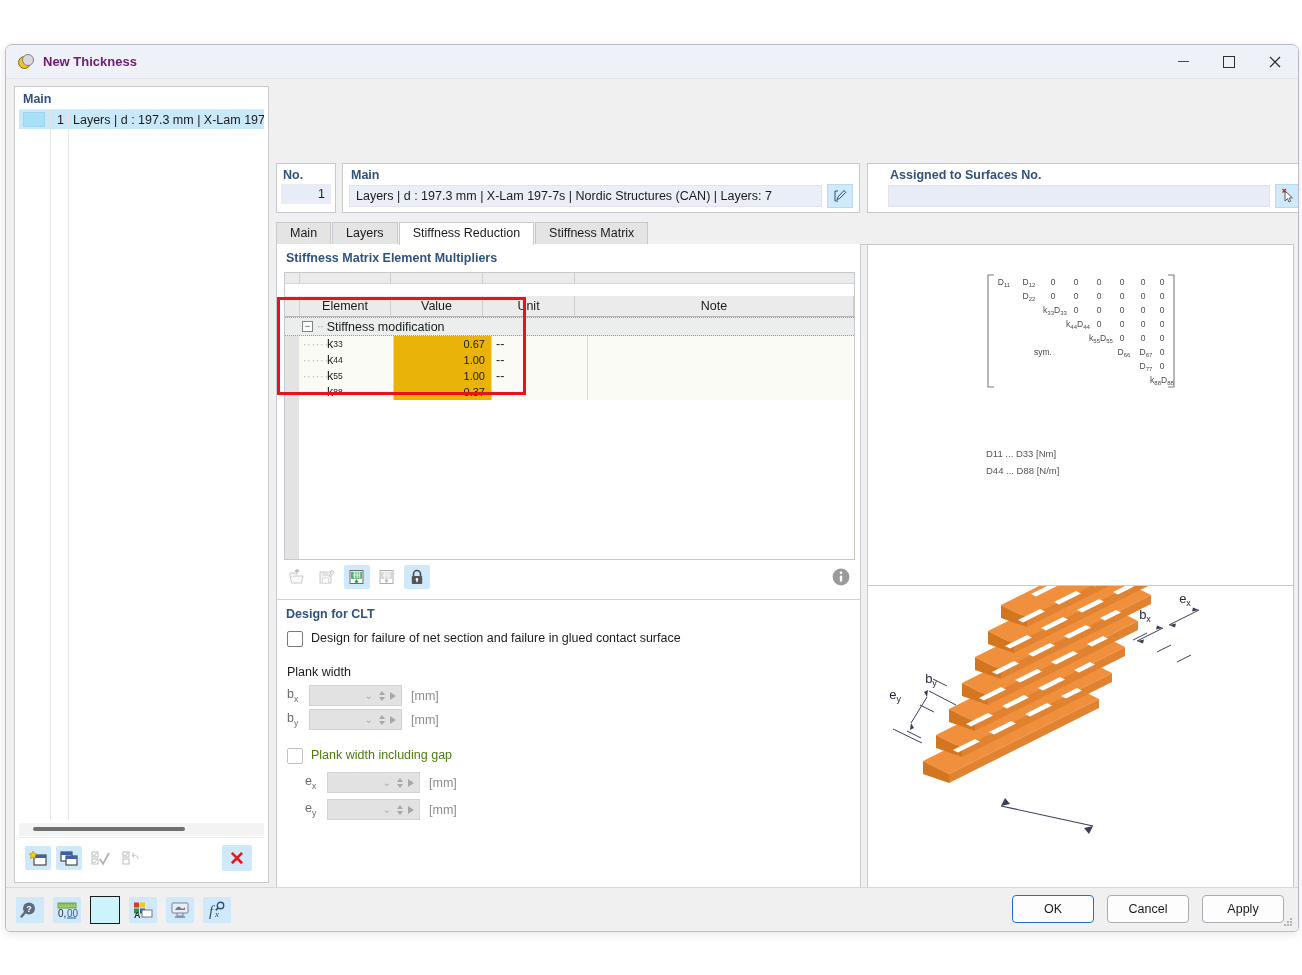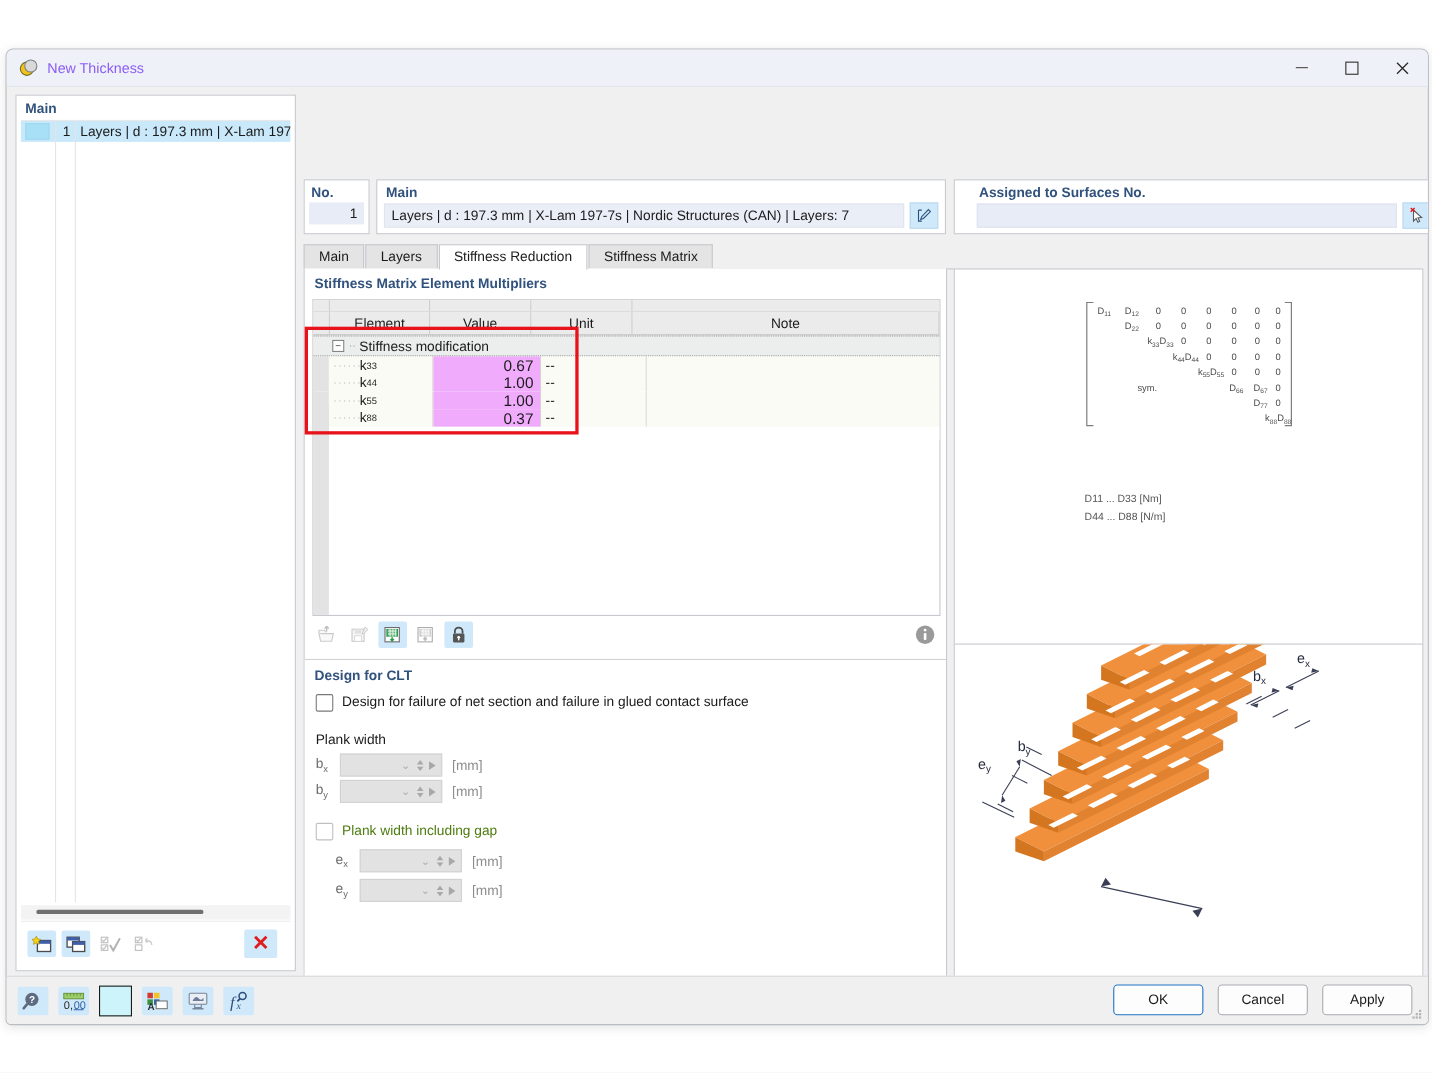--- a/index.html
+++ b/index.html
@@ -26,21 +26,21 @@
     display:flex;align-items:center;
     position:relative;
   }
   .title-icon{
     width:18px;height:18px;margin-left:10px;margin-right:9px;position:relative;
   }
   .title-icon .c1{position:absolute;left:2px;top:3px;width:11px;height:11px;border-radius:50%;
       background:#f0c21a;border:1.6px solid #6f6f2c;}
   .title-icon .c2{position:absolute;left:6px;top:1px;width:10px;height:10px;border-radius:50%;
       background:#d9d9d9;border:1.5px solid #7e8186;}
-  .title-text{font-size:13px;color:#8b5cf6;}
+  .title-text{font-size:13px;color:#701a75;font-weight:bold;}
   .win-btns{position:absolute;right:0;top:0;height:33px;display:flex;}
   .win-btn{width:46px;height:33px;display:flex;align-items:center;justify-content:center;
       font-size:14px;color:#2a2a2a;}
   .wb-min{width:11px;height:1px;background:#4a4a4a;display:block;}
   .wb-max{width:10px;height:10px;border:1.3px solid #303030;display:block;}
 
   
   .content{position:absolute;left:0;top:33px;right:0;bottom:0;}
 
   
@@ -88,34 +88,34 @@
   .tab{height:21px;line-height:21px;padding:0 13px;font-size:12.5px;background:#e4e4e4;
      border:1px solid #c6c9ce;border-bottom:none;margin-right:1px;color:#1b1b1b;}
   .tab.active{background:#fff;position:relative;z-index:2;margin-bottom:-1px;height:22px;line-height:21px;}
 
   
   .center{position:absolute;left:270px;top:166px;width:583px;height:710px;background:#fff;
      border:1px solid #c6c9ce;border-top:none;}
   .sect-title{color:#31527d;font-weight:bold;font-size:12.5px;padding:7px 0 5px 9px;}
   .table-outer{position:absolute;left:7px;top:28px;width:569px;height:286px;border:1px solid #c6c9ce;background:#fff;}
   .thead-blank{display:flex;height:10px;background:#ebebeb;border-bottom:1px solid #d6d6d6;}
-  .thead{display:flex;height:20px;background:#ebebeb;border-bottom:1px solid #b9b9b9;}
+  .thead{display:flex;height:20px;background:#ebebeb;border-bottom:1px solid #b9b9b9;margin-top:12px;}
   .th{font-size:12.5px;text-align:center;line-height:20px;border-right:1px solid #cfcfcf;}
   .tbz{border-right:1px solid #cfcfcf;}
   .c-gut{width:14px;flex:none;}
   .c-el{width:90px;flex:none;}
   .c-val{width:91px;flex:none;}
   .c-un{width:91px;flex:none;}
   .c-note{flex:1;}
   .grp-row{display:flex;height:17px;background:#eceded;align-items:center;border-top:1px dotted #9a9a9a;border-bottom:1px dotted #9a9a9a;}
   .trow{display:flex;height:16px;align-items:center;}
   .cell-gut{width:14px;flex:none;background:#e3e3e3;align-self:stretch;}
   .cell-el{width:90px;flex:none;padding-left:4px;font-size:12.5px;background:#fbfbf5;align-self:stretch;
       display:flex;align-items:center;border-right:1px solid #d8d8d0;}
-  .cell-val{width:91px;flex:none;text-align:right;padding-right:6px;font-size:14px;background:#f0abfc;
+  .cell-val{width:91px;flex:none;text-align:right;padding-right:6px;font-size:11px;background:#eab308;
       align-self:stretch;display:flex;align-items:center;justify-content:flex-end;border-right:1px solid #d8d8d0;}
   .cell-un{width:91px;flex:none;padding-left:4px;font-size:12.5px;background:#fbfbf5;align-self:stretch;
       display:flex;align-items:center;border-right:1px solid #d8d8d0;}
   .cell-note{flex:1;background:#fbfbf5;align-self:stretch;}
   .tree-line{display:inline-block;width:24px;color:#b4b4b4;font-size:10px;letter-spacing:1px;}
   .expander{width:9px;height:9px;border:1px solid #848484;background:#fff;display:inline-flex;
       align-items:center;justify-content:center;font-size:9px;line-height:7px;margin:0 4px 0 3px;color:#333;}
   .grp-dots{color:#9a9a9a;font-size:10px;margin-right:3px;}
   sub{font-size:8.5px;}
 

